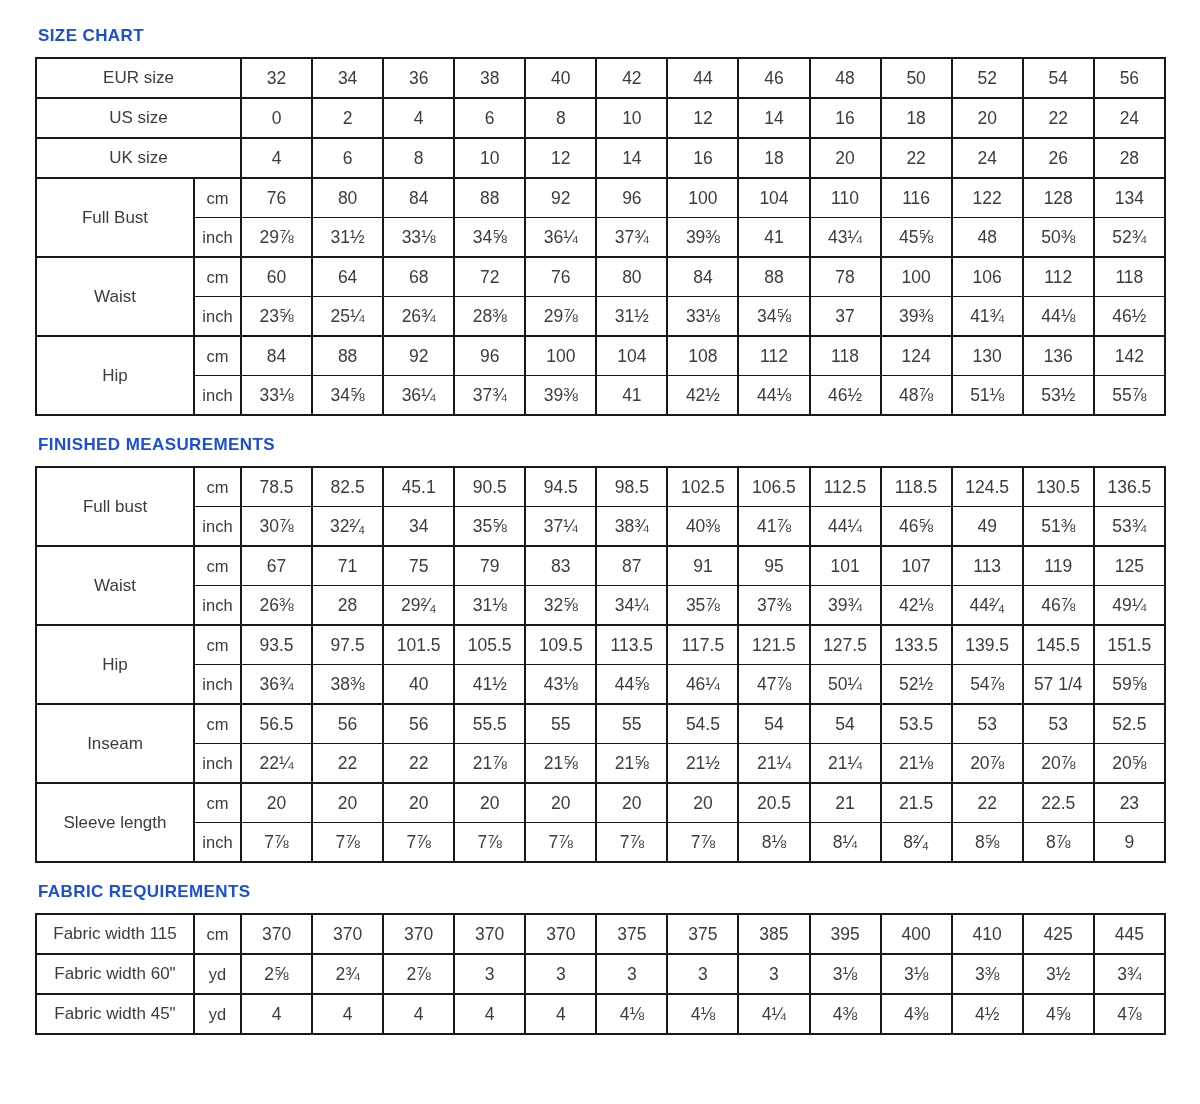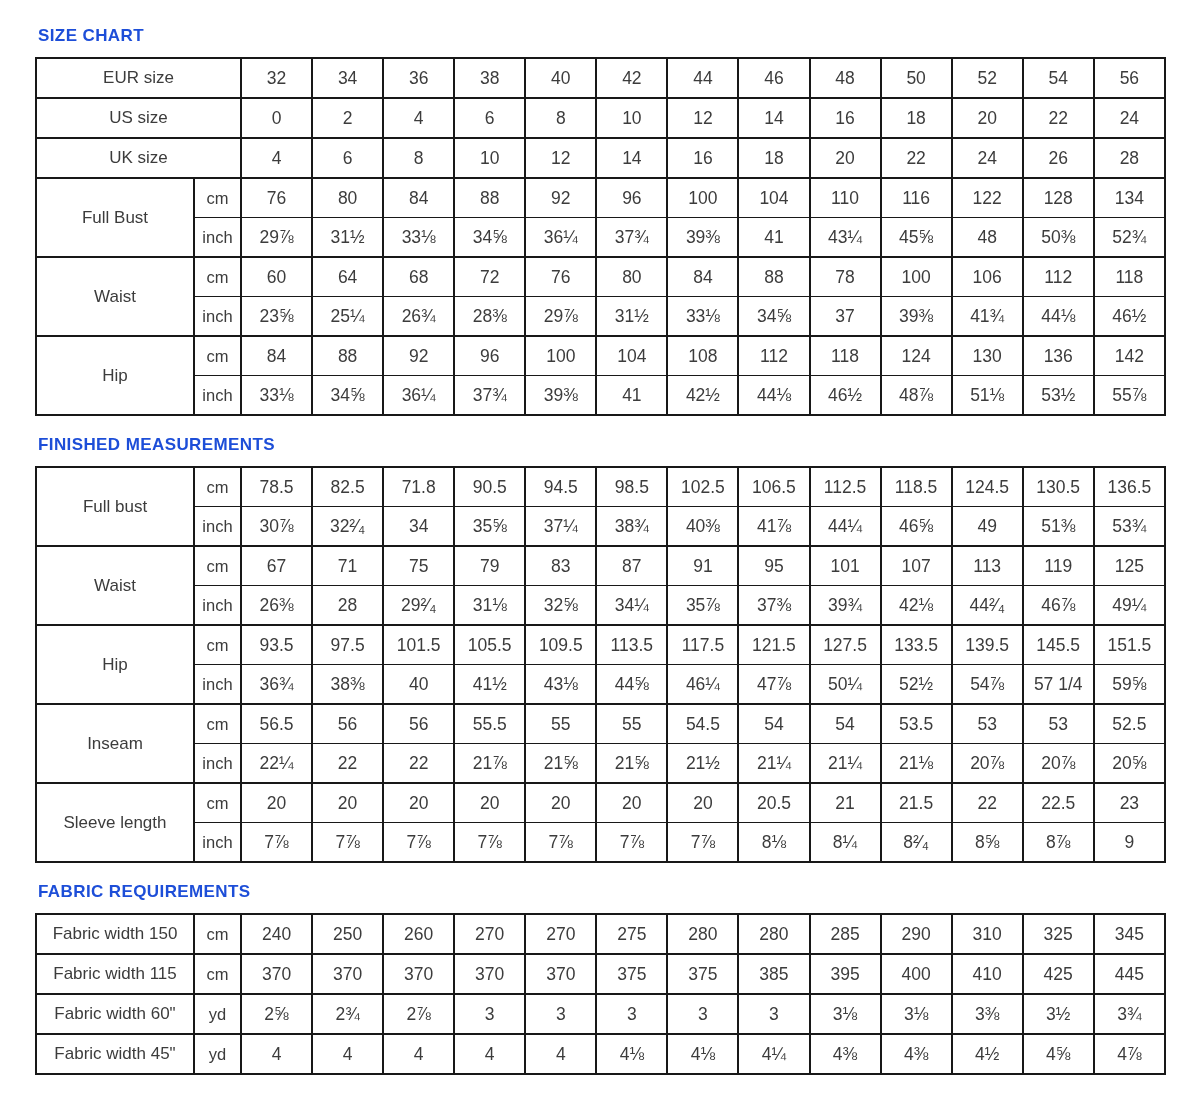--- a/index.html
+++ b/index.html
@@ -214,21 +214,21 @@
         <col class="c-label">
         <col class="c-unit">
         <col span="13">
       </colgroup>
   <tbody>
         <tr class="first-sub">
           <td class="label-cell" rowspan="2">Full bust</td>
           <td class="unit-cell">cm</td>
           <td class="data-cell">78.5</td>
           <td class="data-cell">82.5</td>
-          <td class="data-cell">71.8</td>
+          <td class="data-cell">45.1</td>
           <td class="data-cell">90.5</td>
           <td class="data-cell">94.5</td>
           <td class="data-cell">98.5</td>
           <td class="data-cell">102.5</td>
           <td class="data-cell">106.5</td>
           <td class="data-cell">112.5</td>
           <td class="data-cell">118.5</td>
           <td class="data-cell">124.5</td>
           <td class="data-cell">130.5</td>
           <td class="data-cell">136.5</td>
@@ -387,37 +387,20 @@
 
 <div class="section">
   <h2 class="section-title">FABRIC REQUIREMENTS</h2>
   <table>
     <colgroup>
         <col class="c-label">
         <col class="c-unit">
         <col span="13">
       </colgroup>
   <tbody>
-        <tr class="single">
-          <td class="label-cell" rowspan="1">Fabric width 150</td>
-          <td class="unit-cell">cm</td>
-          <td class="data-cell">240</td>
-          <td class="data-cell">250</td>
-          <td class="data-cell">260</td>
-          <td class="data-cell">270</td>
-          <td class="data-cell">270</td>
-          <td class="data-cell">275</td>
-          <td class="data-cell">280</td>
-          <td class="data-cell">280</td>
-          <td class="data-cell">285</td>
-          <td class="data-cell">290</td>
-          <td class="data-cell">310</td>
-          <td class="data-cell">325</td>
-          <td class="data-cell">345</td>
-        </tr>
         <tr class="single">
           <td class="label-cell" rowspan="1">Fabric width 115</td>
           <td class="unit-cell">cm</td>
           <td class="data-cell">370</td>
           <td class="data-cell">370</td>
           <td class="data-cell">370</td>
           <td class="data-cell">370</td>
           <td class="data-cell">370</td>
           <td class="data-cell">375</td>
           <td class="data-cell">375</td>

